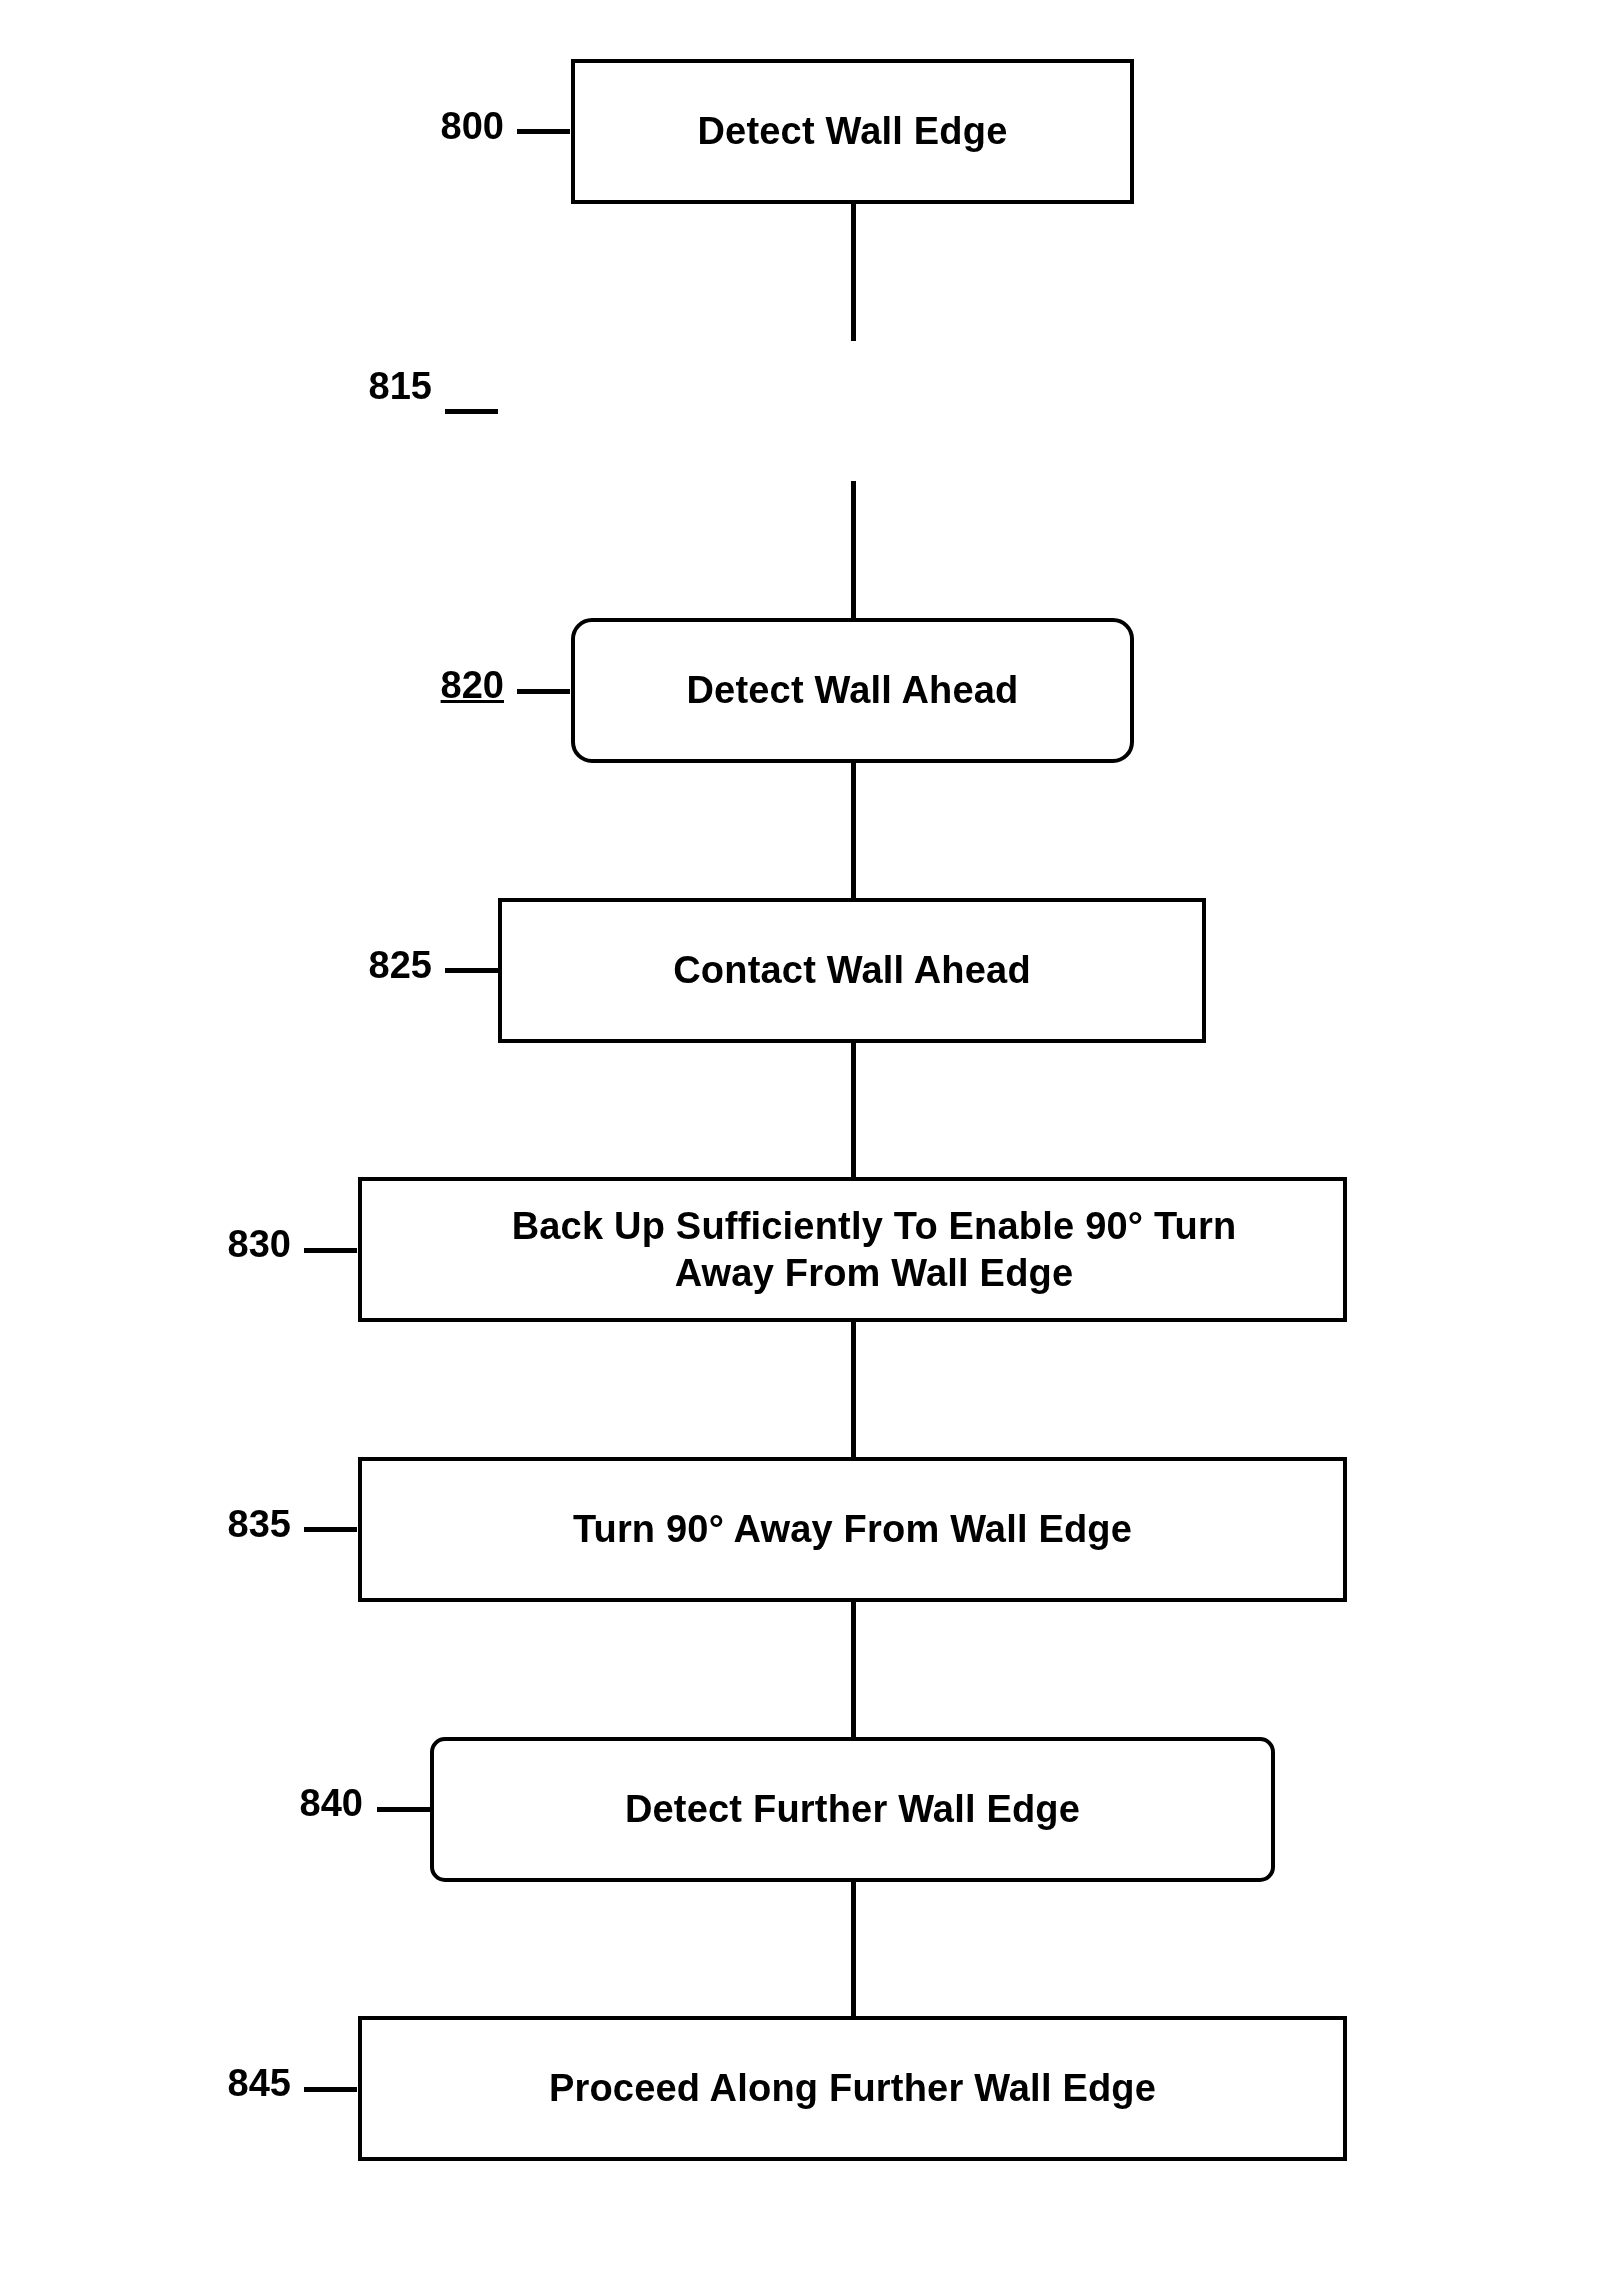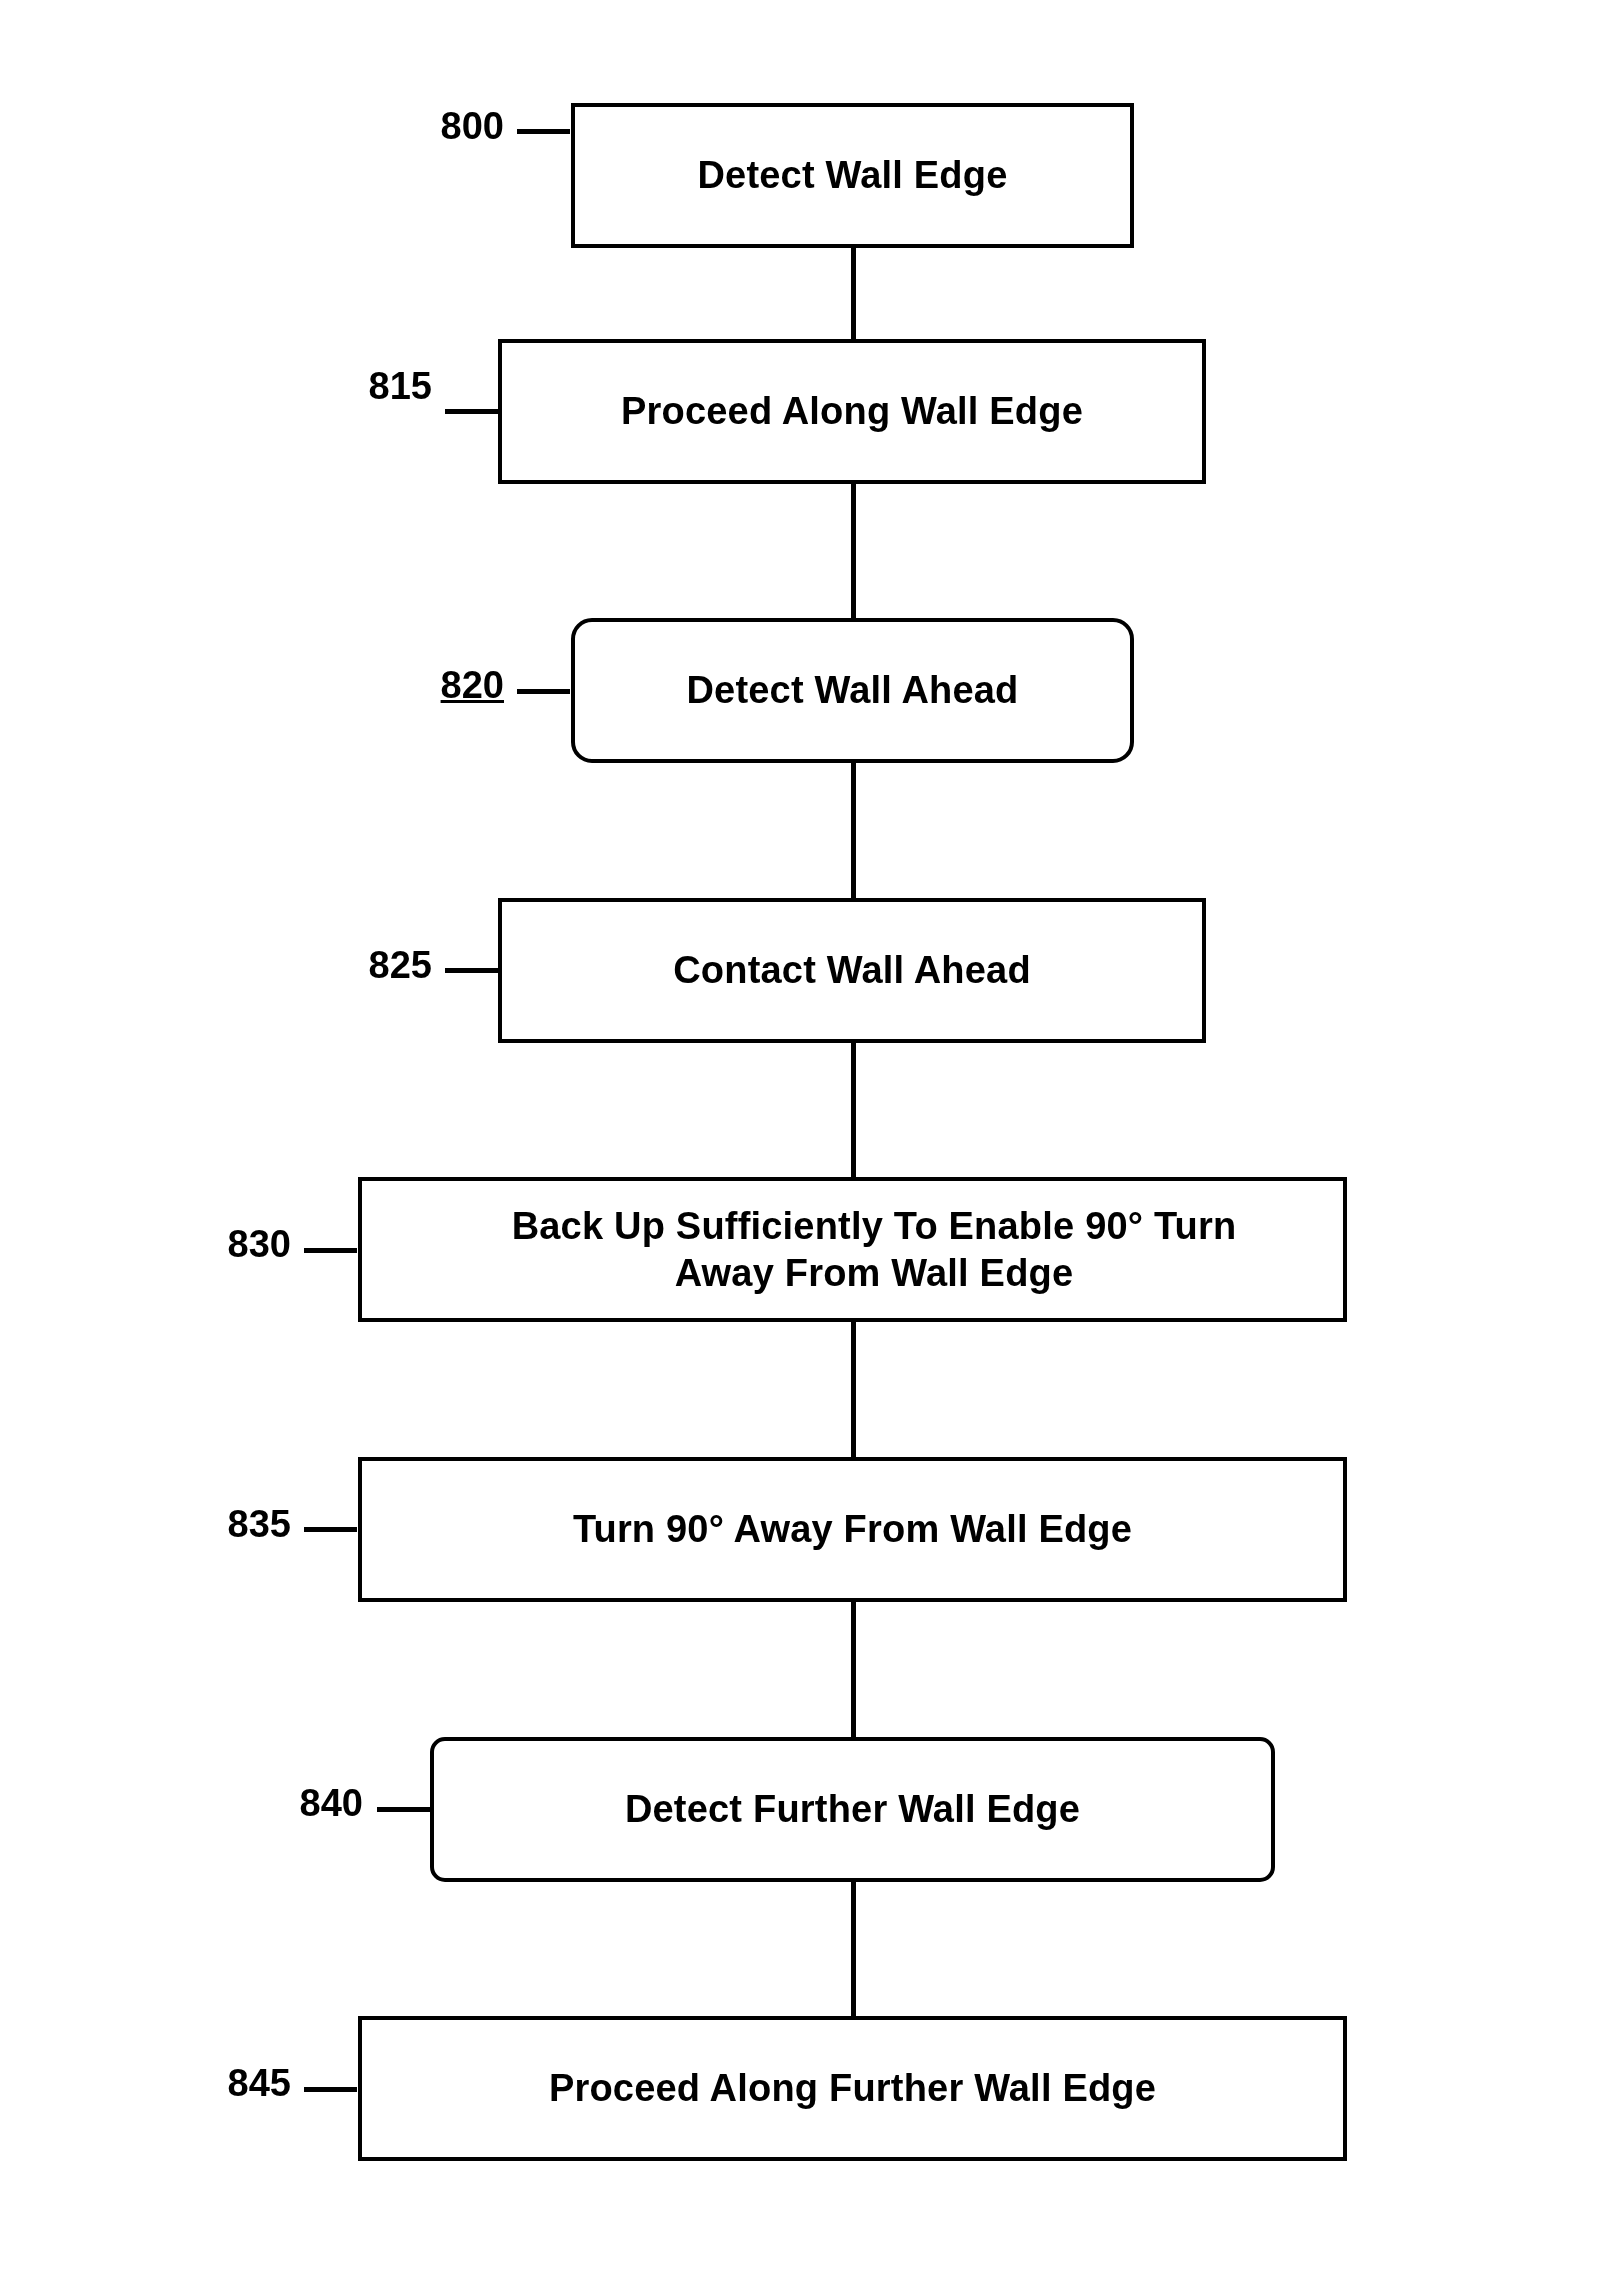--- a/index.html
+++ b/index.html
@@ -65,28 +65,25 @@
 <body>
 
 <div id="canvas">
     <div class="spine" style="left: 851px; top: 202px; height: 139px;"></div>
     <div class="spine" style="left: 851px; top: 481px; height: 139px;"></div>
     <div class="spine" style="left: 851px; top: 761px; height: 139px;"></div>
     <div class="spine" style="left: 851px; top: 1041px; height: 139px;"></div>
     <div class="spine" style="left: 851px; top: 1320px; height: 139px;"></div>
     <div class="spine" style="left: 851px; top: 1600px; height: 139px;"></div>
     <div class="spine" style="left: 851px; top: 1879px; height: 139px;"></div>
-    <div class="node" style="left: 571px; top: 59px; width: 563px; height: 145px; margin-top: 44px;">
+    <div class="node" style="left: 571px; top: 59px; width: 563px; height: 145px;">
       <div class="node-label">Detect Wall Edge</div>
     </div>
     <div class="leader" style="left: 517px; top: 129px; width: 53px;"></div>
     <div class="ref" style="left: 409px; top: 105px; width: 95px;">800</div>
-    <div class="node" style="left: 498px; top: 339px; width: 708px; height: 145px;">
-      <div class="node-label">Proceed Along Wall Edge</div>
-    </div>
     <div class="leader" style="left: 445px; top: 409px; width: 53px;"></div>
     <div class="ref" style="left: 337px; top: 365px; width: 95px;">815</div>
     <div class="node" style="left: 571px; top: 618px; width: 563px; height: 145px; border-radius: 21px;">
       <div class="node-label">Detect Wall Ahead</div>
     </div>
     <div class="leader" style="left: 517px; top: 689px; width: 53px;"></div>
     <div class="ref" style="left: 409px; top: 664px; width: 95px; text-decoration: underline;">820</div>
     <div class="node" style="left: 498px; top: 898px; width: 708px; height: 145px;">
       <div class="node-label">Contact Wall Ahead</div>
     </div>

